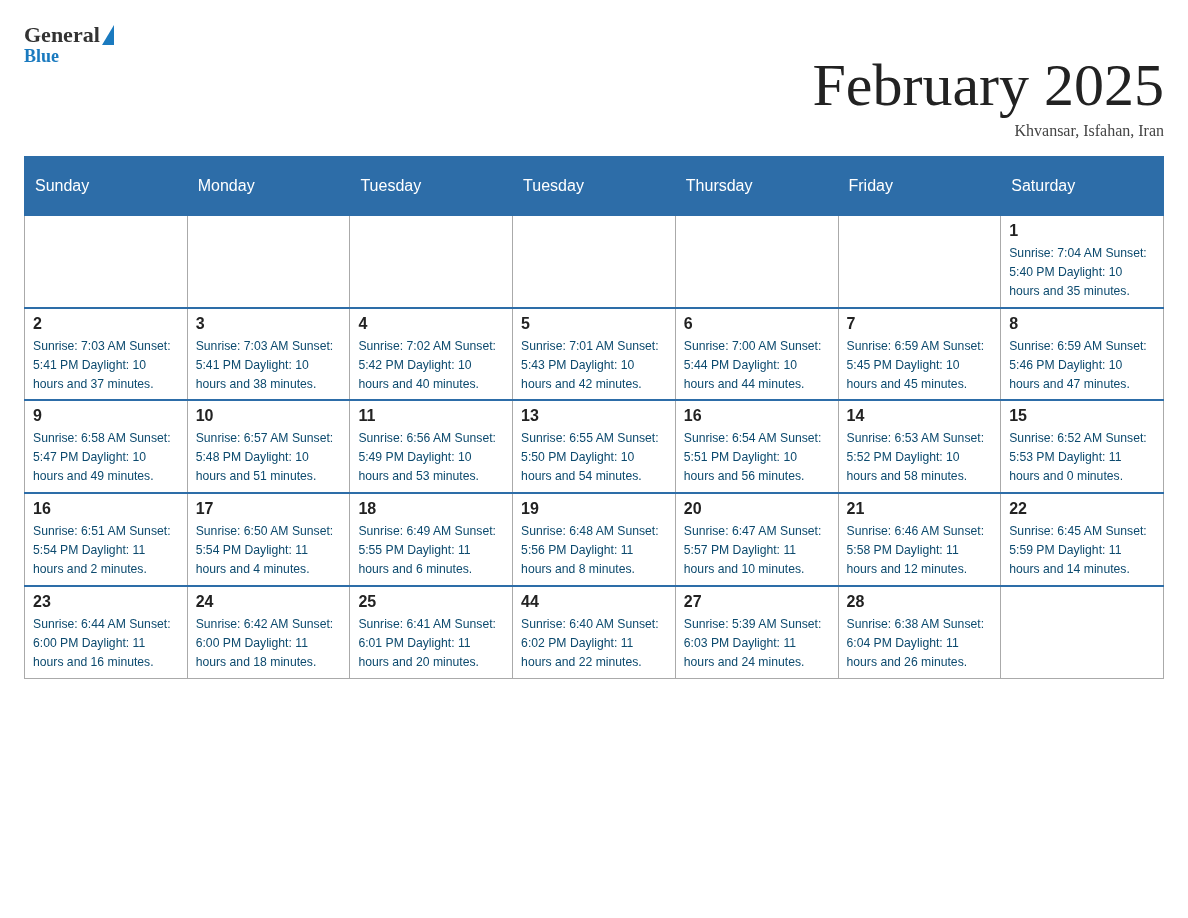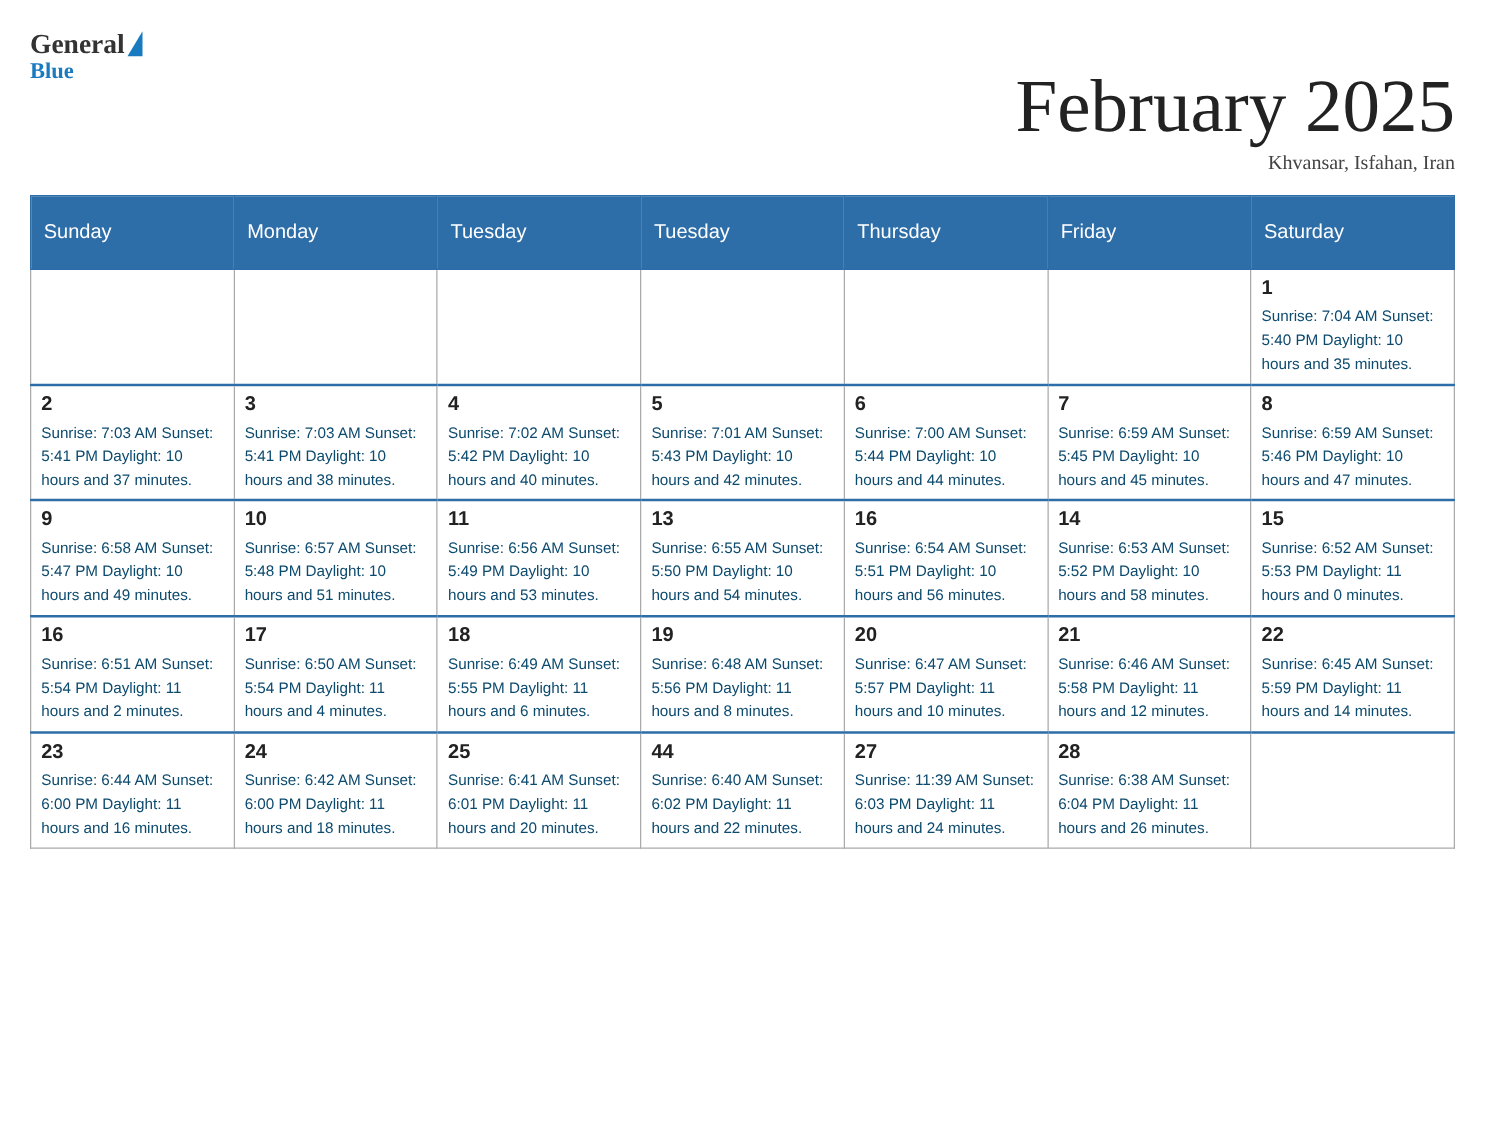--- a/index.html
+++ b/index.html
@@ -326,21 +326,21 @@
         </td>
         <td>
           <span class="day-number">44</span>
           <div class="day-info">Sunrise: 6:40 AM
 Sunset: 6:02 PM
 Daylight: 11 hours
 and 22 minutes.</div>
         </td>
         <td>
           <span class="day-number">27</span>
-          <div class="day-info">Sunrise: 11:39 AM
+          <div class="day-info">Sunrise: 5:39 AM
 Sunset: 6:03 PM
 Daylight: 11 hours
 and 24 minutes.</div>
         </td>
         <td>
           <span class="day-number">28</span>
           <div class="day-info">Sunrise: 6:38 AM
 Sunset: 6:04 PM
 Daylight: 11 hours
 and 26 minutes.</div>

